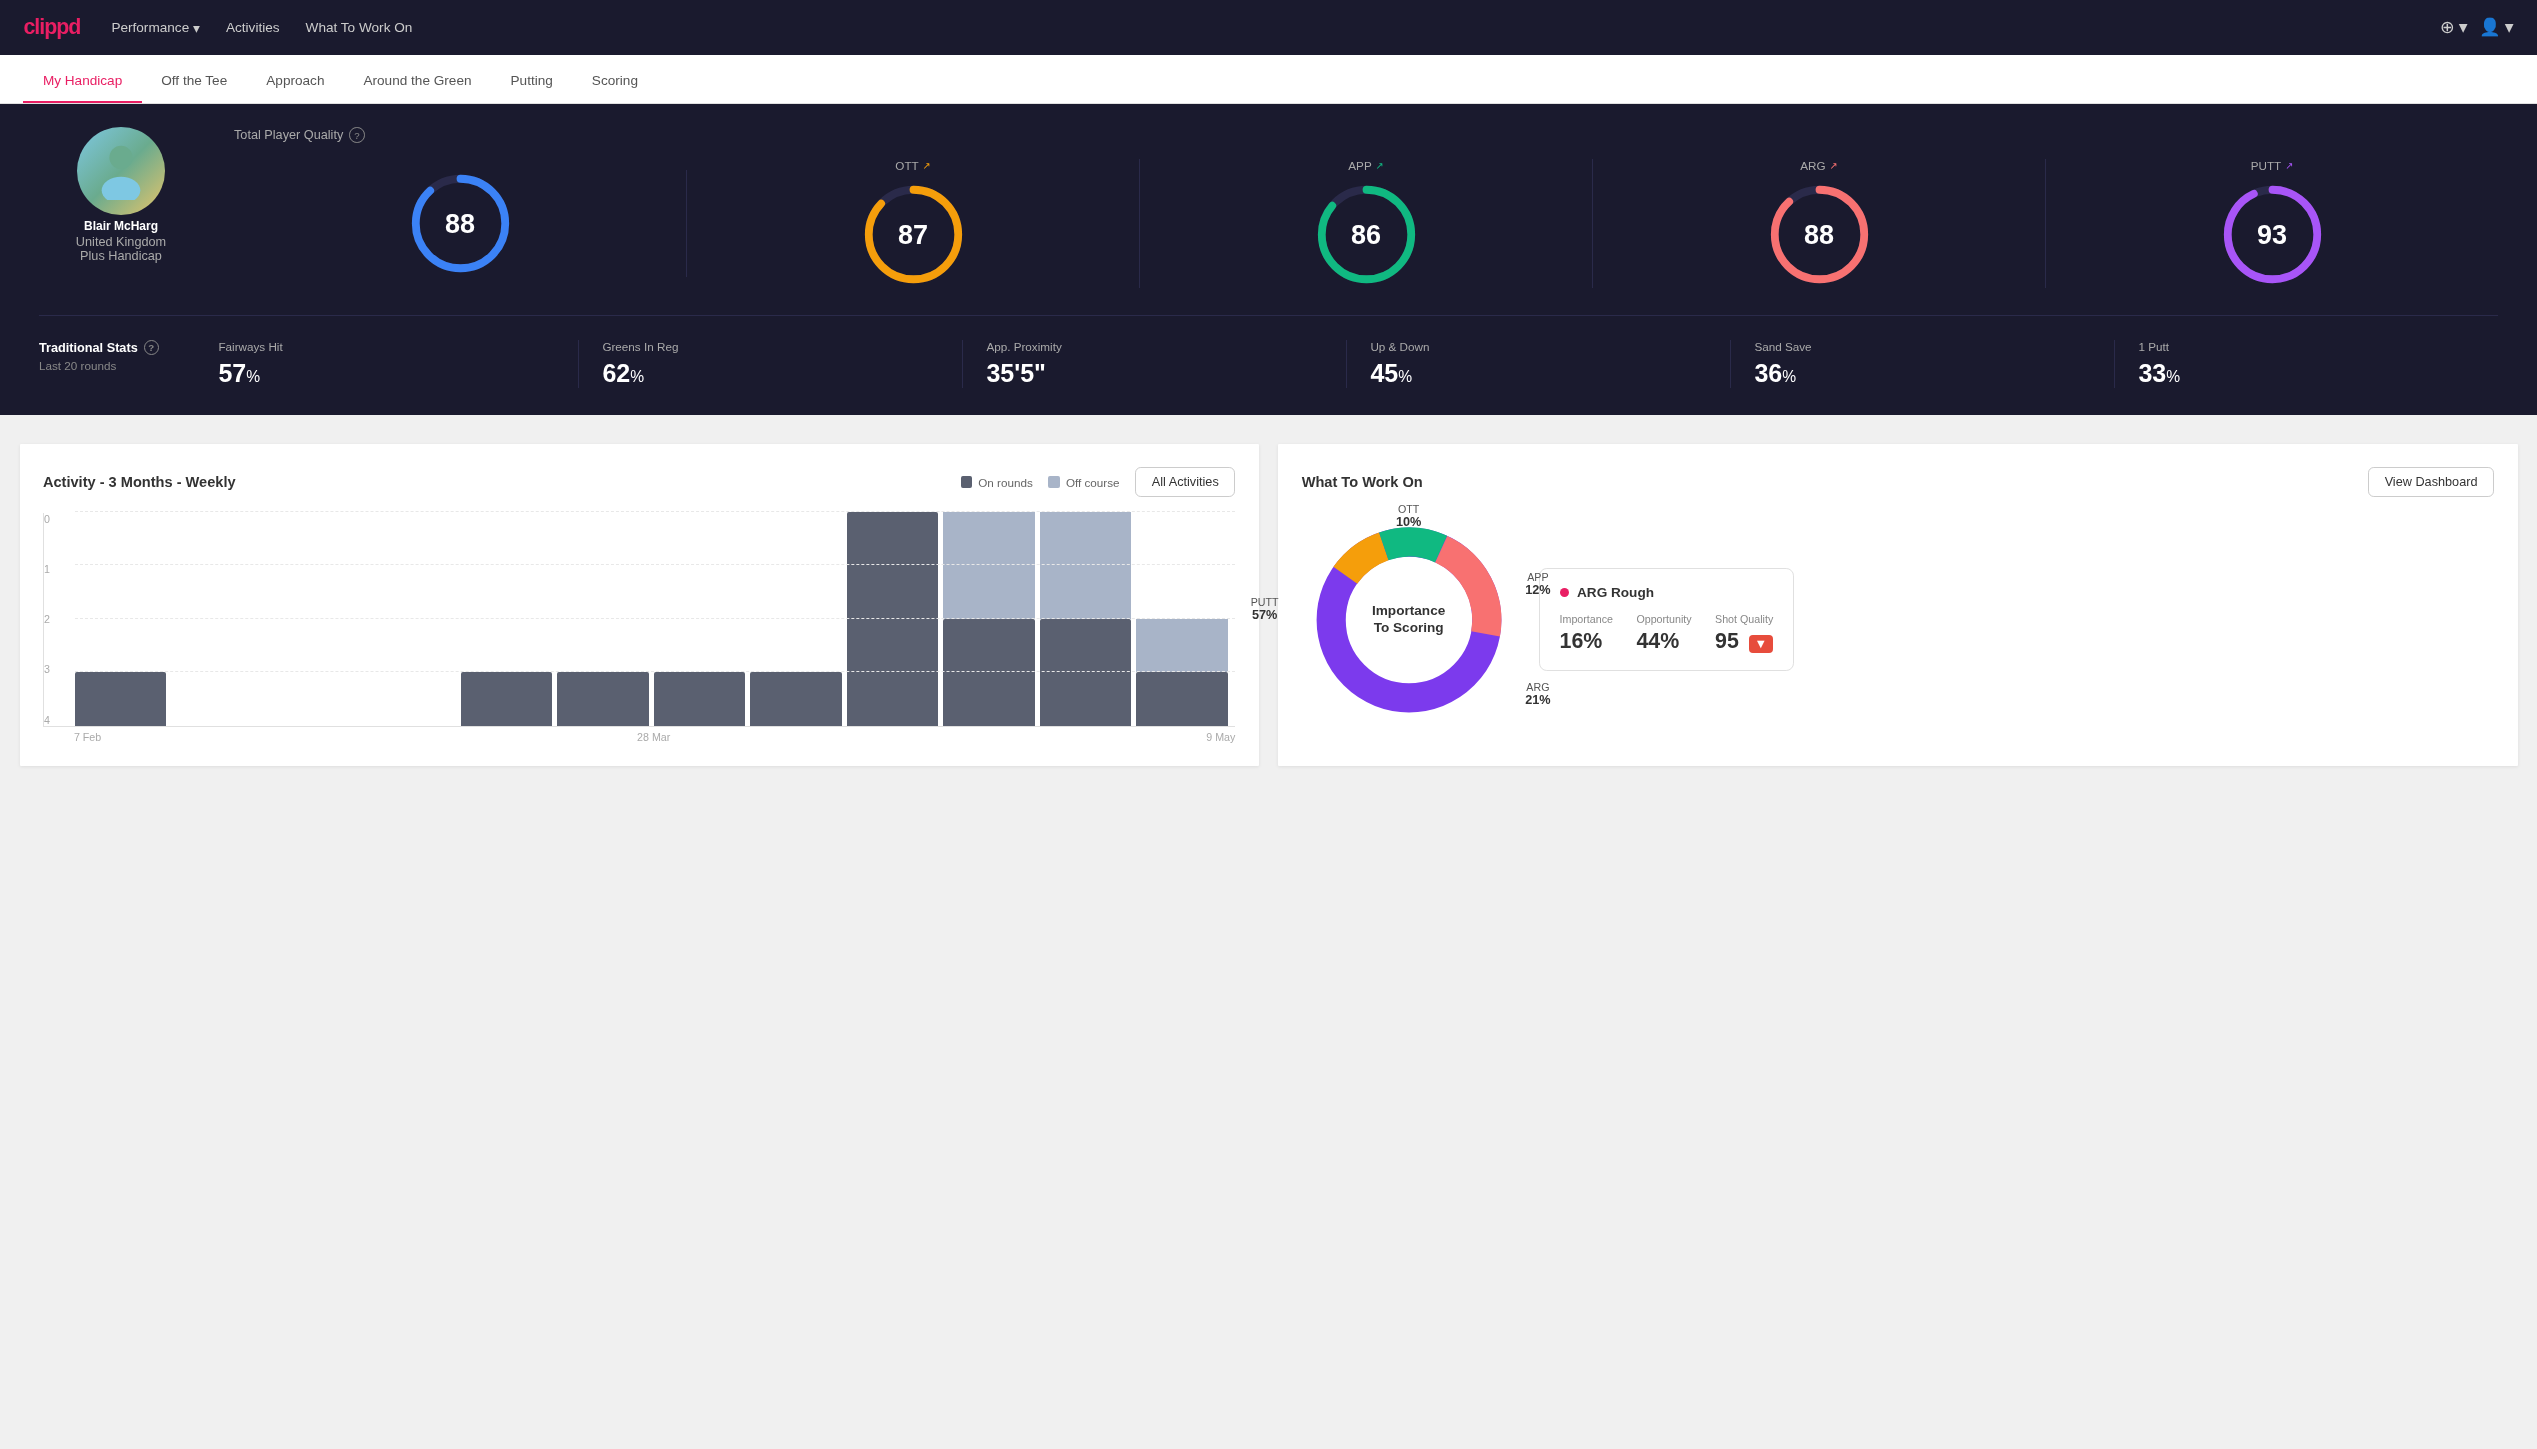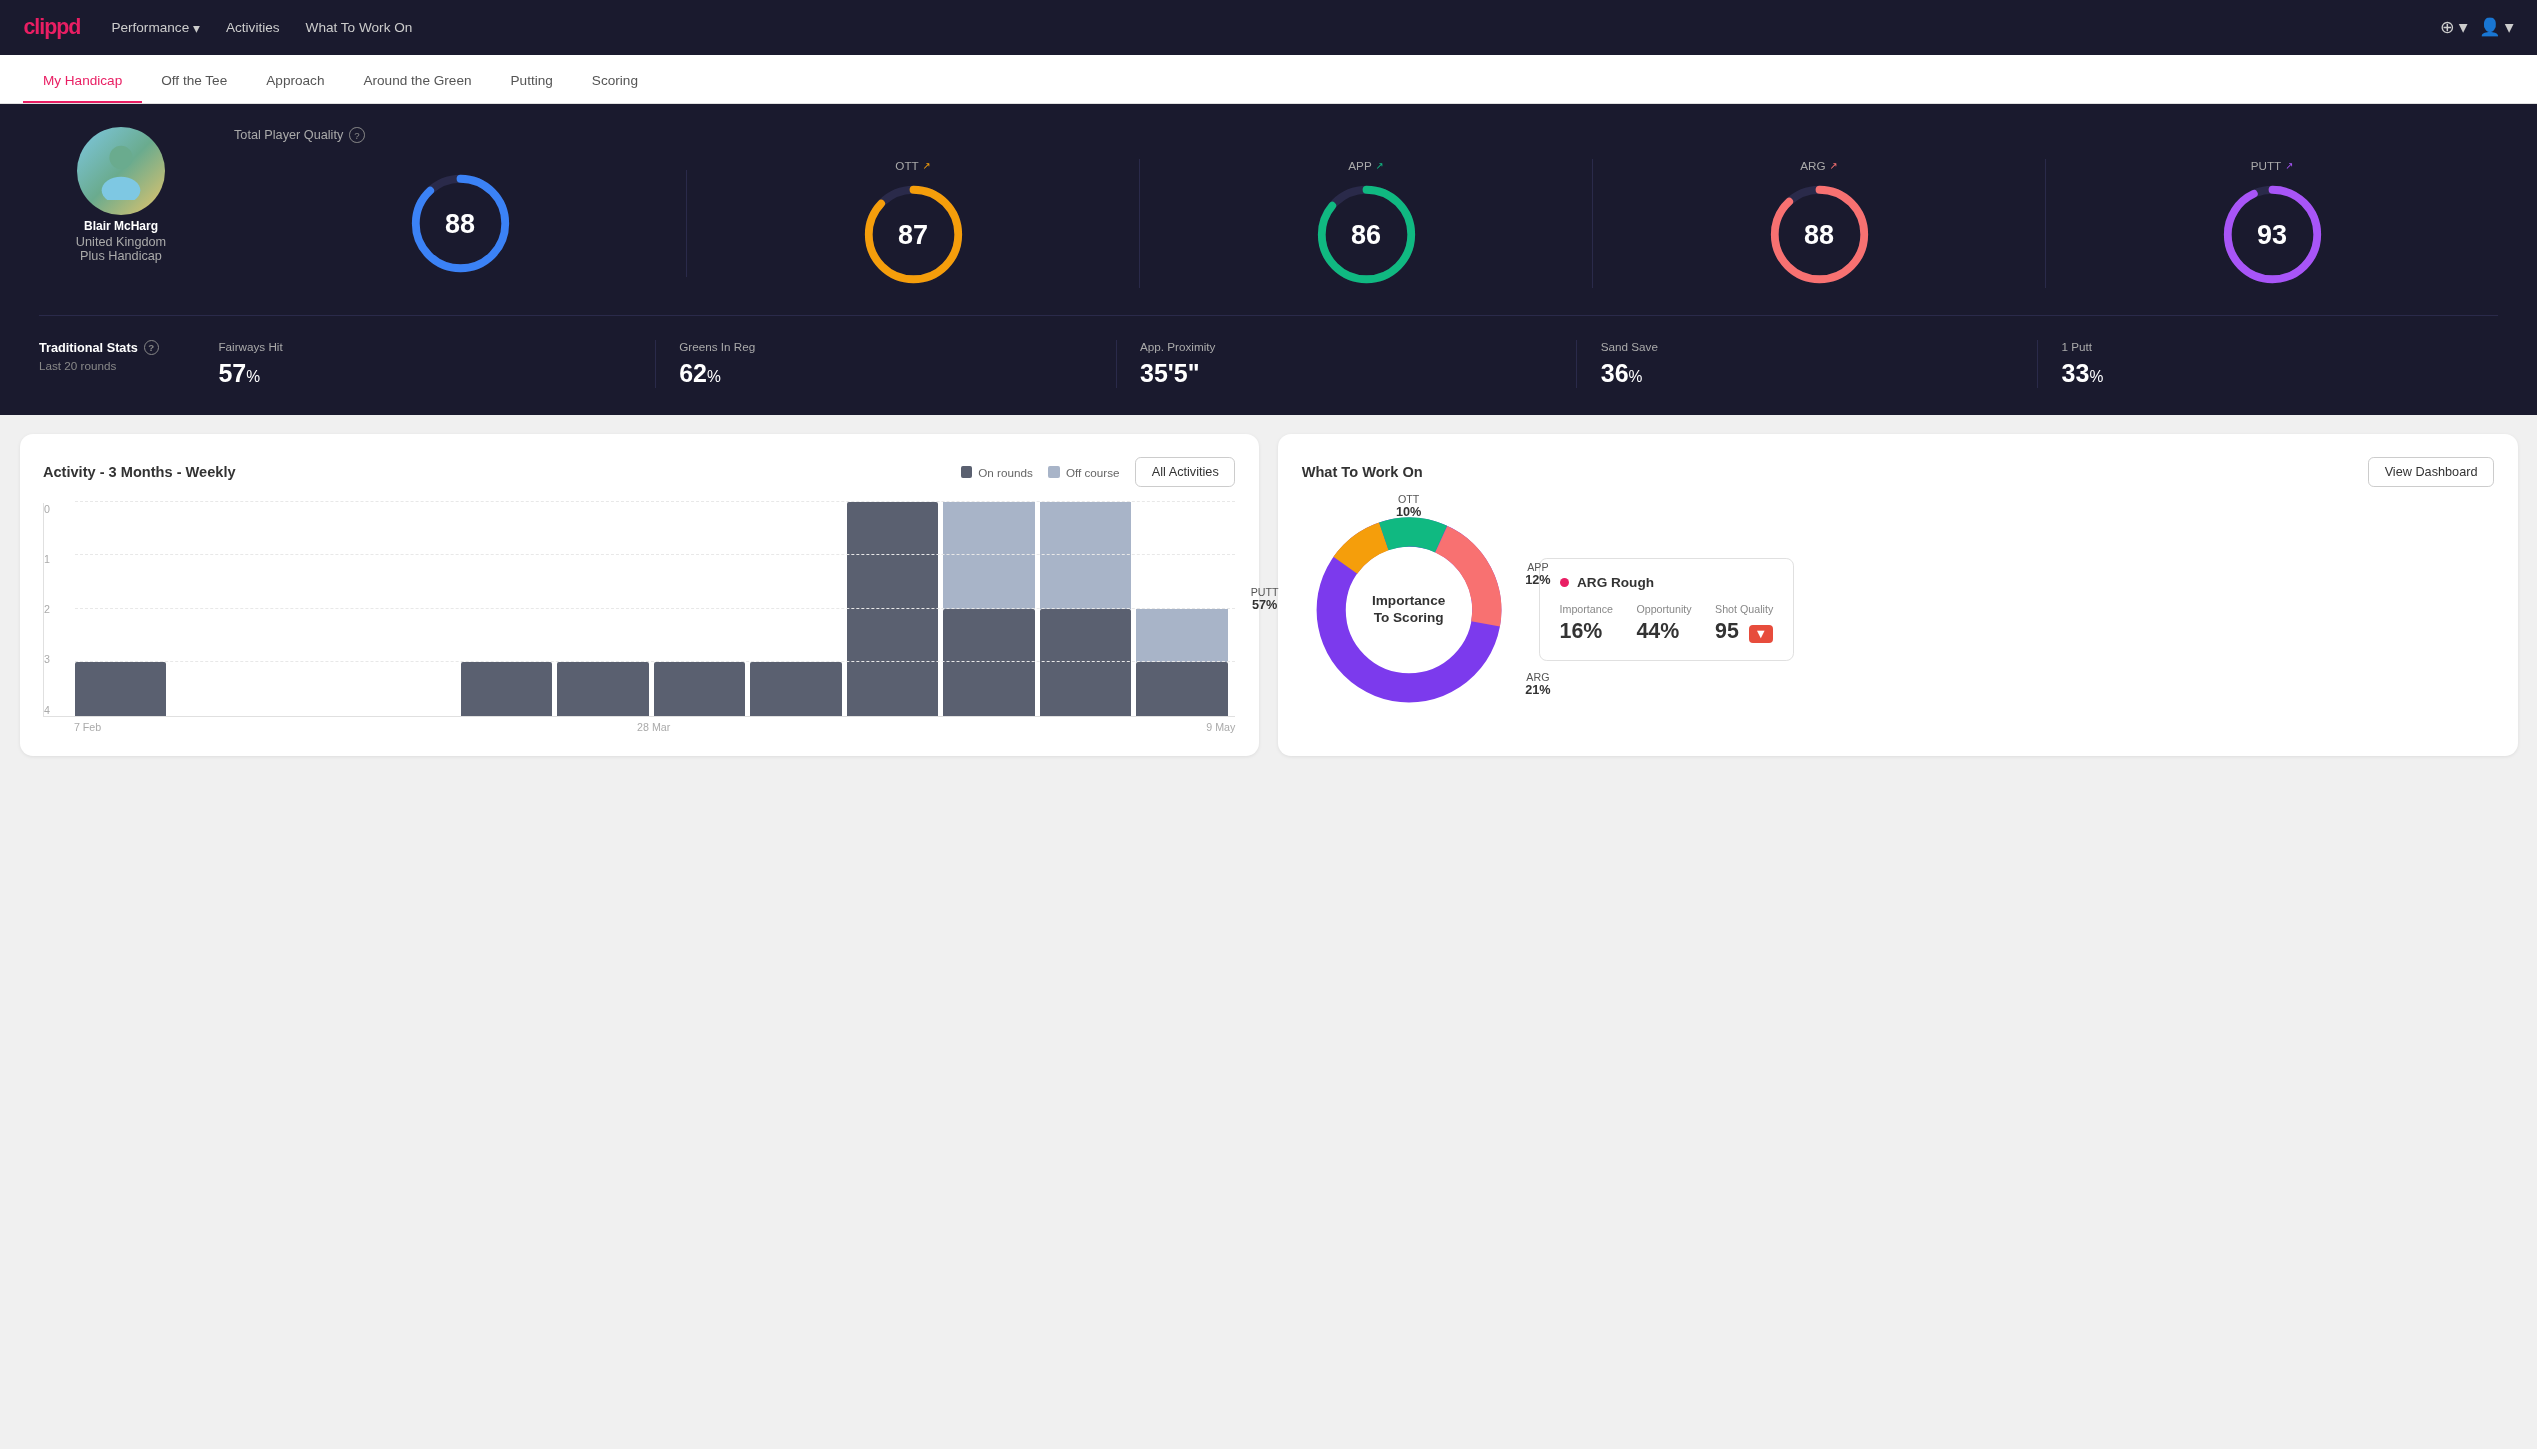--- a/index.html
+++ b/index.html
@@ -173,25 +173,26 @@
 
     
     .cards-row {
       display: flex;
       gap: 19.5px;
       padding: 19.5px 19.5px;
       background: #f0f0f0;
     }
     .card {
       background: #fff;
-      border-radius: 13px;
+      border-radius: 1px;
       padding: 23.4px;
       flex: 1;
       color: #333;
       box-shadow: 0 1px 3.9px rgba(0,0,0,0.08);
+      margin-top: 10px;
     }
     .card-header {
       display: flex;
       align-items: center;
       justify-content: space-between;
       margin-bottom: 15.6px;
     }
     .card-title { font-size: 14.6px; font-weight: 600; color: #333; }
     .legend { display: flex; gap: 15.6px; align-items: center; }
     .legend-item { display: flex; align-items: center; gap: 5.8px; font-size: 11.7px; color: #666; }
@@ -461,20 +462,26 @@
           <span>62</span><span class="stat-unit">%</span>
         </div>
       </div>
       <div class="stat-item">
         <div class="stat-name">App. Proximity</div>
         <div class="stat-value">
           <span>35'5"</span>
         </div>
       </div>
       <div class="stat-item">
+        <div class="stat-name">Up &amp; Down</div>
+        <div class="stat-value">
+          <span>45</span><span class="stat-unit">%</span>
+        </div>
+      </div>
+      <div class="stat-item">
         <div class="stat-name">Sand Save</div>
         <div class="stat-value">
           <span>36</span><span class="stat-unit">%</span>
         </div>
       </div>
       <div class="stat-item">
         <div class="stat-name">1 Putt</div>
         <div class="stat-value">
           <span>33</span><span class="stat-unit">%</span>
         </div>

